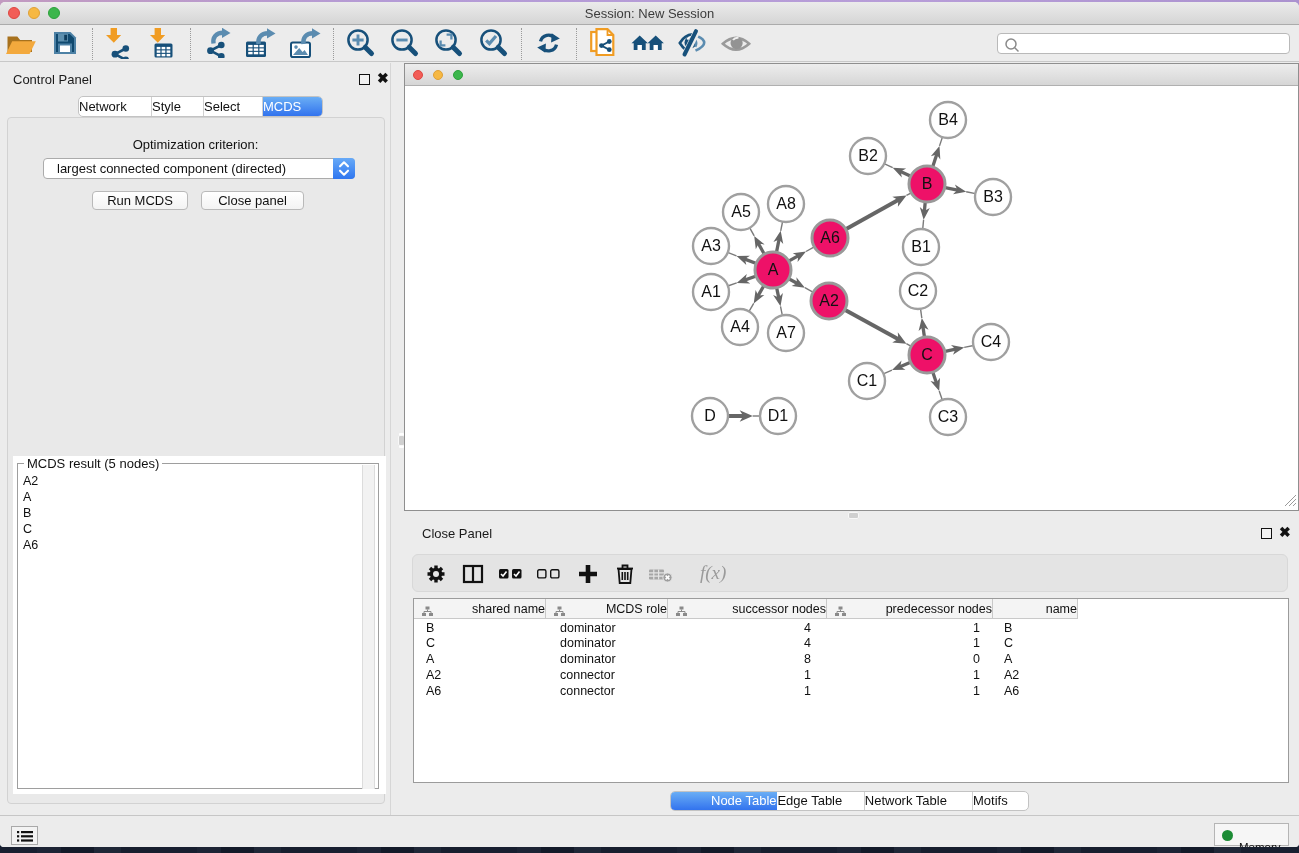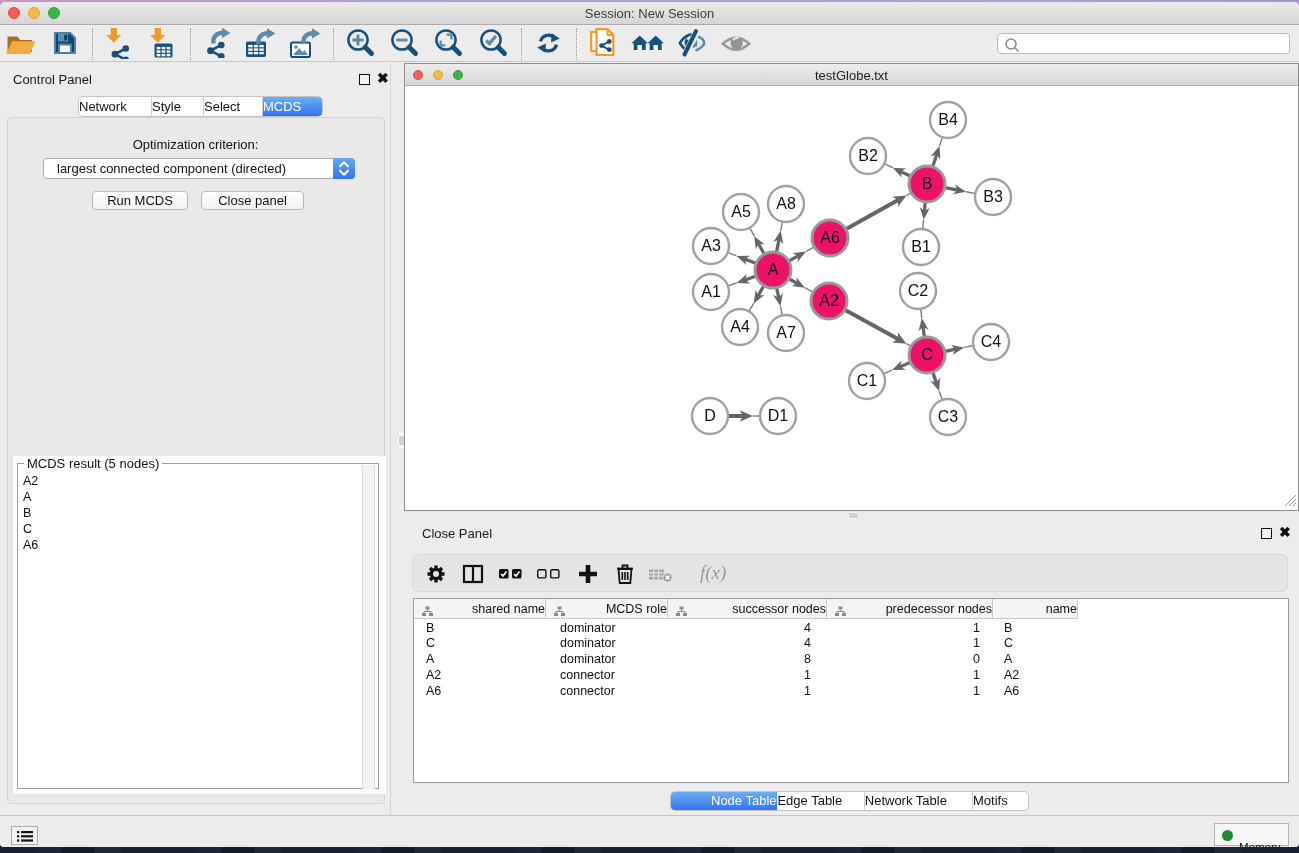--- a/index.html
+++ b/index.html
@@ -293,21 +293,20 @@
   <div class="abs" id="vdivider">
       <div class="abs" id="vd-handle"></div>
     </div>
   <div class="abs" style="left:404px;top:61px;width:5px;height:5px;background:linear-gradient(135deg,#2d6ac1 40%,transparent 40%)"></div>
     <div class="abs" style="left:1294px;top:61px;width:5px;height:6px;background:linear-gradient(225deg,#2d6ac1 45%,transparent 45%)"></div>
     <div class="abs" id="netwin">
     <div class="abs" id="net-titlebar">
       <div class="abs tls" id="ntl-r"></div>
         <div class="abs tls" id="ntl-y"></div>
         <div class="abs tls" id="ntl-g"></div>
-      <div class="abs" id="net-title">testGlobe.txt</div>
     </div>
     <div class="abs" id="net-canvas"><svg width="893" height="422" viewBox="0 0 893 422">
           <line x1="350.6" y1="189.2" x2="338.8" y2="193.4" stroke="#666" stroke-width="3.3"></line>
 <line x1="331.7" y1="195.9" x2="322.8" y2="199.0" stroke="#7a7a7a" stroke-width="1.4"></line>
 <polygon points="331.7,195.9 341.8,187.0 340.2,192.9 345.2,196.4" fill="#666"></polygon>
 <line x1="350.7" y1="176.3" x2="338.5" y2="171.6" stroke="#666" stroke-width="3.3"></line>
 <line x1="331.5" y1="168.9" x2="322.6" y2="165.4" stroke="#7a7a7a" stroke-width="1.4"></line>
 <polygon points="331.5,168.9 344.9,168.7 339.9,172.1 341.3,178.0" fill="#666"></polygon>
 <line x1="358.7" y1="199.0" x2="352.4" y2="209.9" stroke="#666" stroke-width="3.3"></line>
 <line x1="348.7" y1="216.4" x2="343.9" y2="224.6" stroke="#7a7a7a" stroke-width="1.4"></line>

